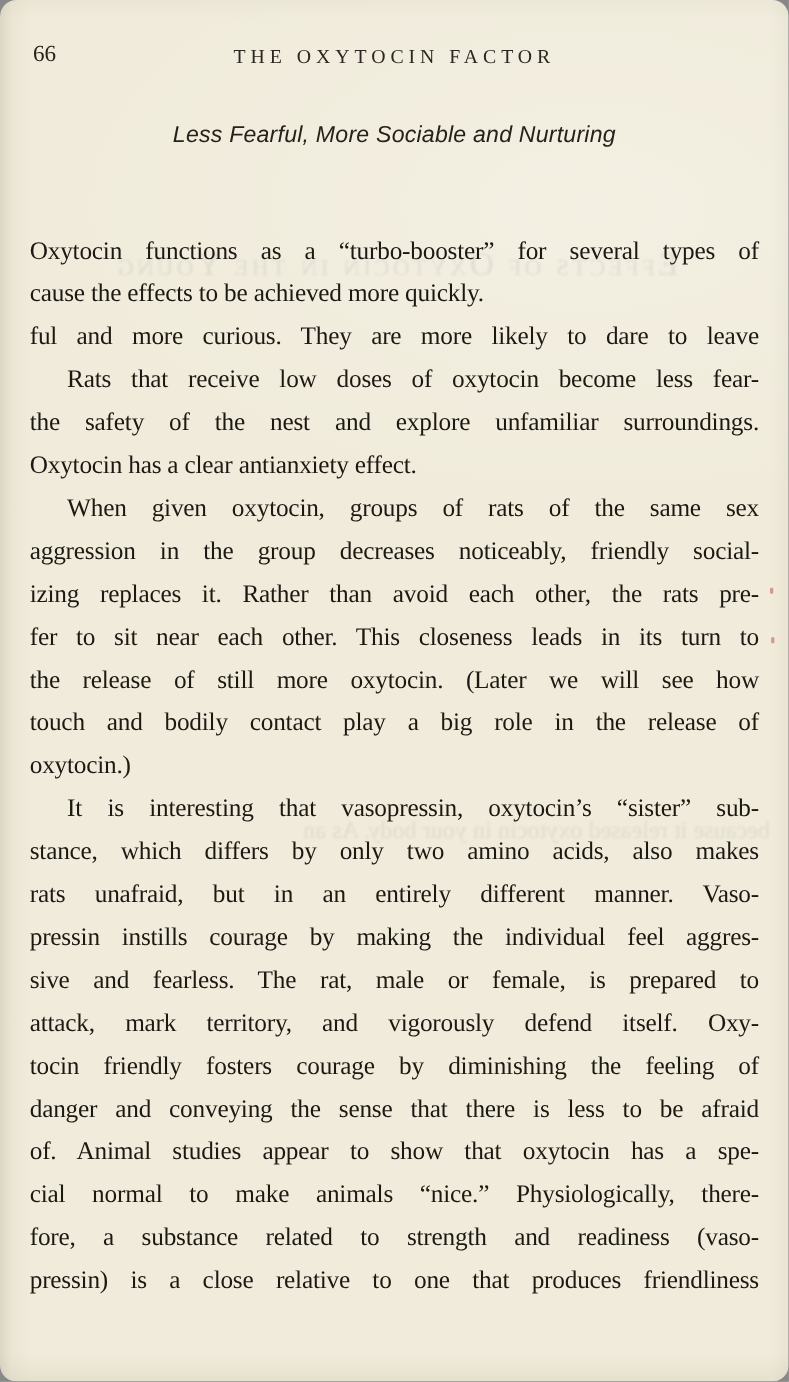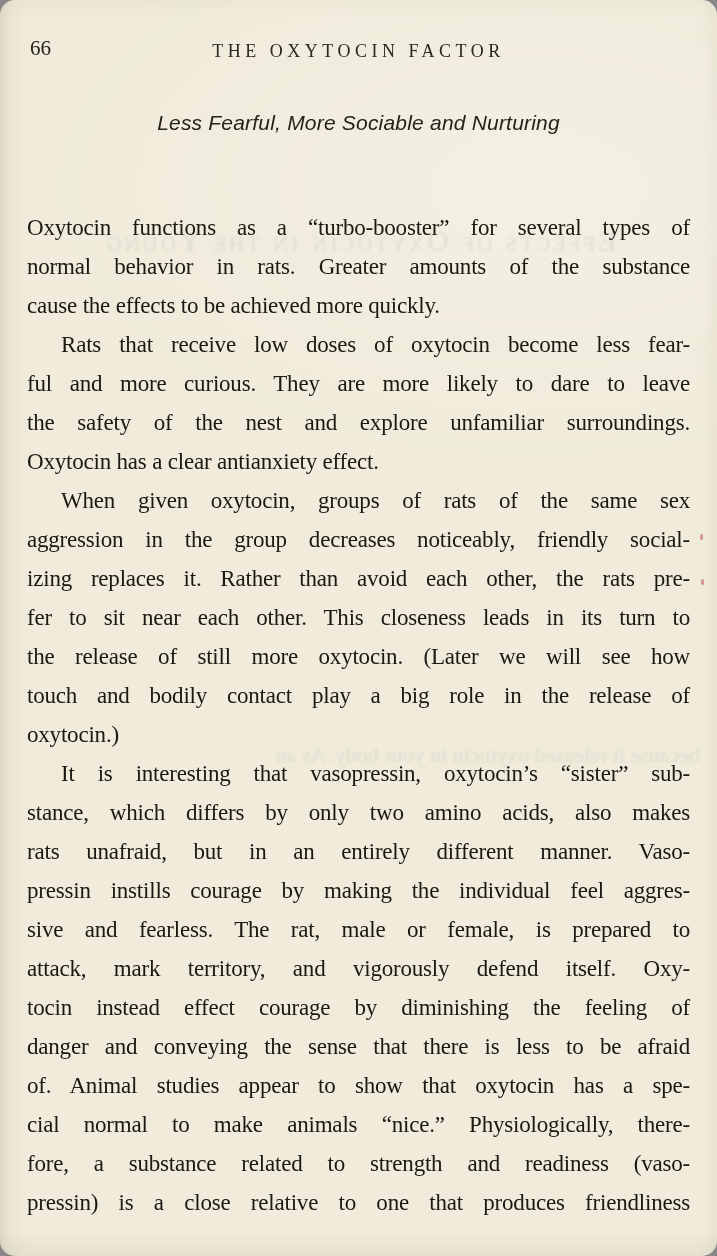--- a/index.html
+++ b/index.html
@@ -122,46 +122,45 @@
 
   <div class="page-number">66</div>
 
   <div class="running-head">THE OXYTOCIN FACTOR</div>
 
   <div class="section-title">Less Fearful, More Sociable and Nurturing</div>
 
   <div class="body-text">
       <div class="paragraph">
         <div class="bodyline">Oxytocin functions as a “turbo-booster” for several types of</div>
-        <div class="bodyline">normal behavior in rats. Greater amounts of the substance</div>
         <div class="bodyline lastline">cause the effects to be achieved more quickly.</div>
       </div>
       <div class="paragraph">
+        <div class="bodyline">ful and more curious. They are more likely to dare to leave</div>
         <div class="bodyline indent">Rats that receive low doses of oxytocin become less fear-</div>
-        <div class="bodyline">ful and more curious. They are more likely to dare to leave</div>
         <div class="bodyline">the safety of the nest and explore unfamiliar surroundings.</div>
         <div class="bodyline lastline">Oxytocin has a clear antianxiety effect.</div>
       </div>
       <div class="paragraph">
         <div class="bodyline indent">When given oxytocin, groups of rats of the same sex</div>
         <div class="bodyline">aggression in the group decreases noticeably, friendly social-</div>
         <div class="bodyline">izing replaces it. Rather than avoid each other, the rats pre-</div>
         <div class="bodyline">fer to sit near each other. This closeness leads in its turn to</div>
         <div class="bodyline">the release of still more oxytocin. (Later we will see how</div>
         <div class="bodyline">touch and bodily contact play a big role in the release of</div>
         <div class="bodyline lastline">oxytocin.)</div>
       </div>
       <div class="paragraph">
         <div class="bodyline indent">It is interesting that vasopressin, oxytocin’s “sister” sub-</div>
         <div class="bodyline">stance, which differs by only two amino acids, also makes</div>
         <div class="bodyline">rats unafraid, but in an entirely different manner. Vaso-</div>
         <div class="bodyline">pressin instills courage by making the individual feel aggres-</div>
         <div class="bodyline">sive and fearless. The rat, male or female, is prepared to</div>
         <div class="bodyline">attack, mark territory, and vigorously defend itself. Oxy-</div>
-        <div class="bodyline">tocin instead effect courage by diminishing the feeling of</div>
+        <div class="bodyline">tocin friendly fosters courage by diminishing the feeling of</div>
         <div class="bodyline">danger and conveying the sense that there is less to be afraid</div>
         <div class="bodyline">of. Animal studies appear to show that oxytocin has a spe-</div>
         <div class="bodyline">cial normal to make animals “nice.” Physiologically, there-</div>
         <div class="bodyline">fore, a substance related to strength and readiness (vaso-</div>
         <div class="bodyline">pressin) is a close relative to one that produces friendliness</div>
       </div>
     </div>
 
   <div class="margin-mark mark-1"></div>
   <div class="margin-mark mark-2"></div>

